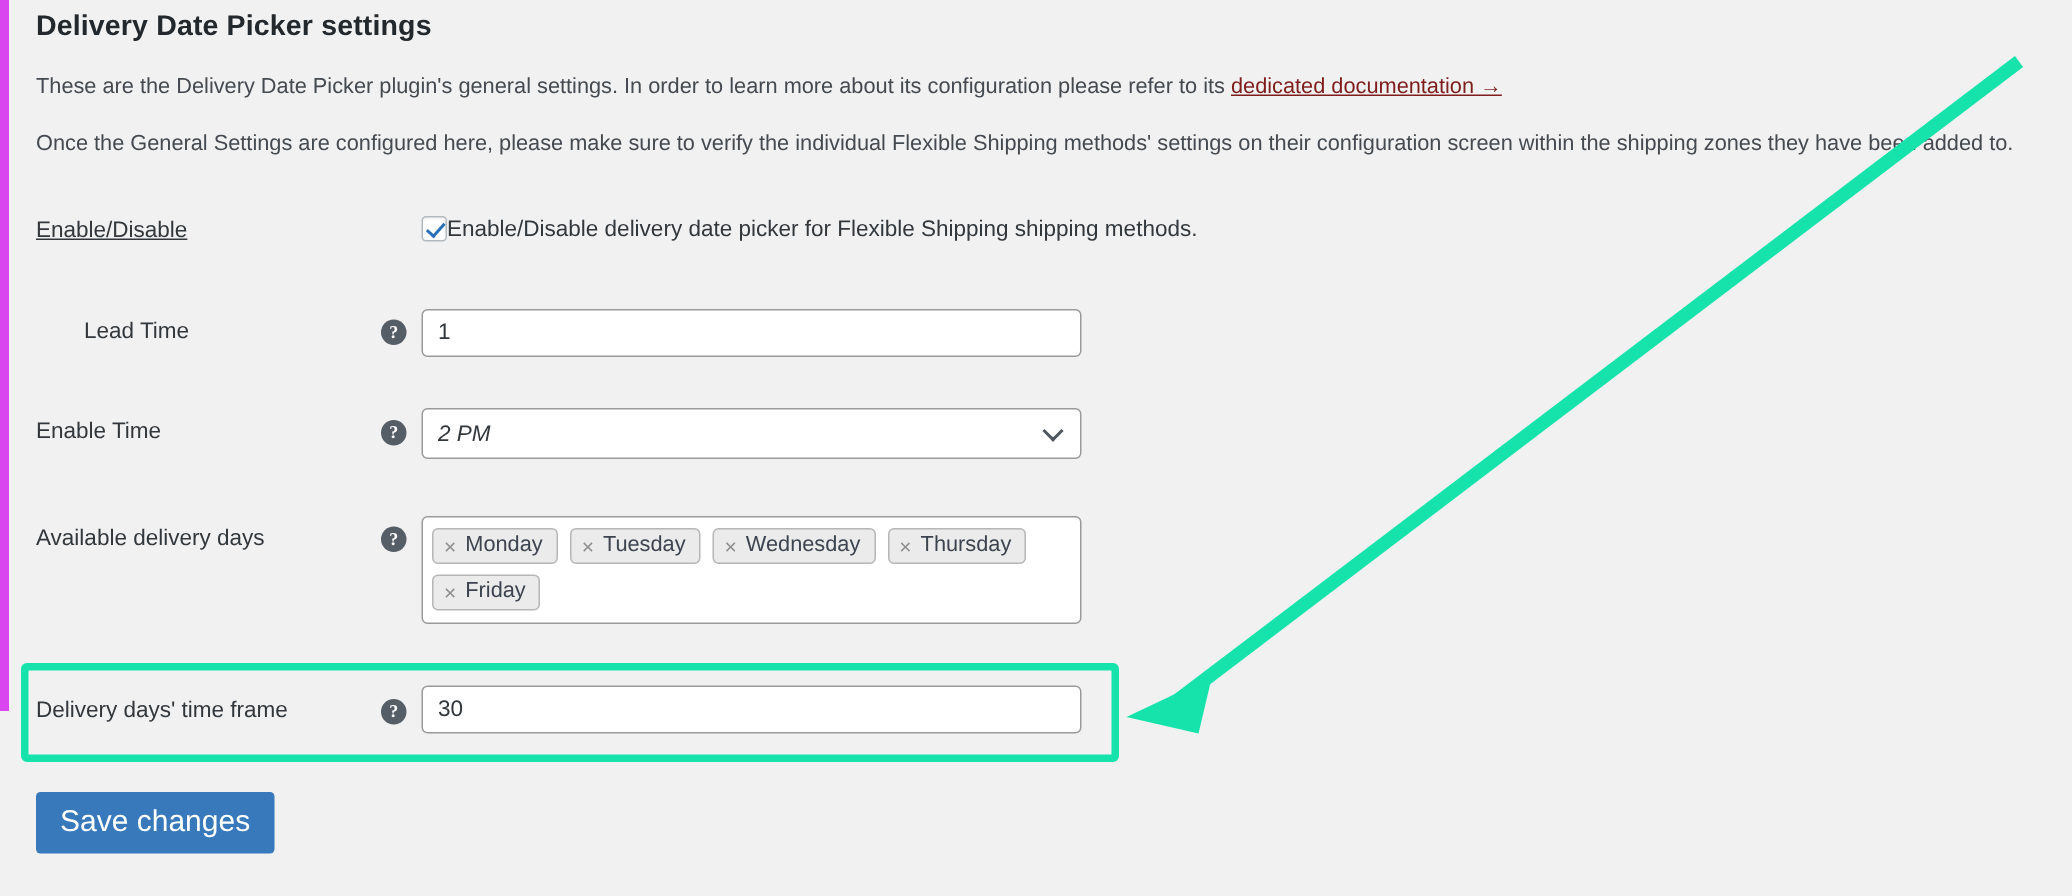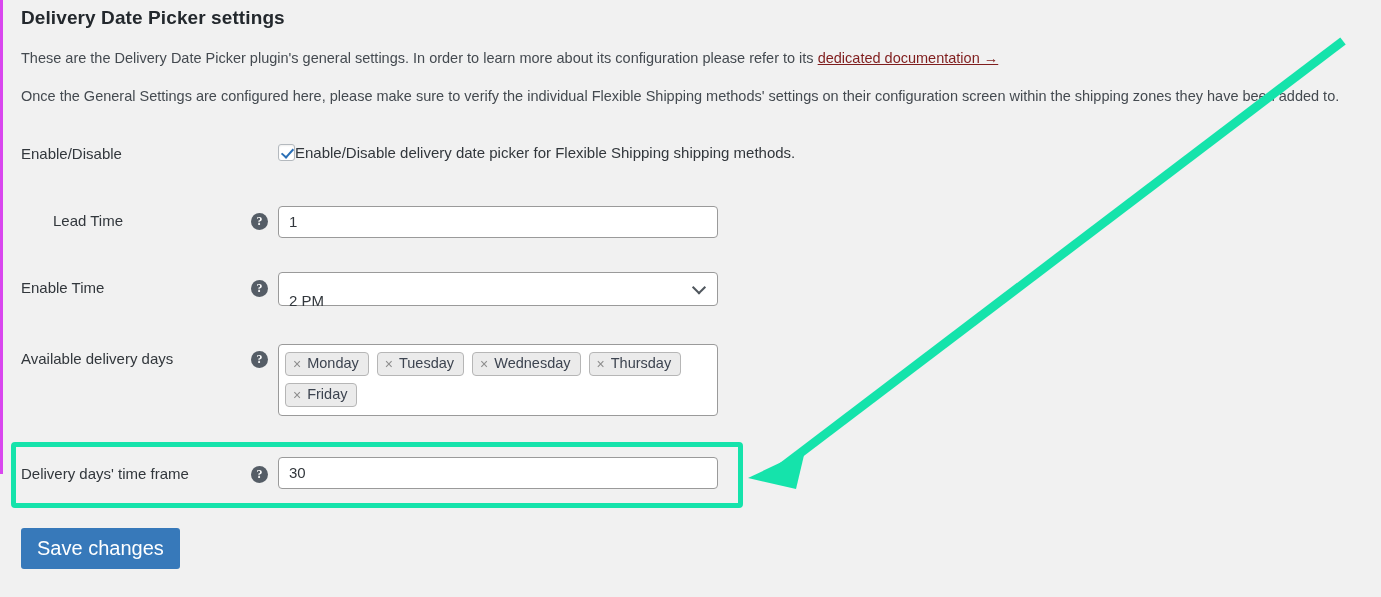--- a/index.html
+++ b/index.html
@@ -13,21 +13,21 @@
     font-family: "Liberation Sans", sans-serif;
     color: #32373c;
     overflow: hidden;
     position: relative;
   }
   .page {
     position: relative;
     width: 1381px;
     height: 474px;
     box-sizing: border-box;
-    border-left: 3px solid #d946ef;
+    border-left: 6px solid #d946ef;
   }
 
   
   .page-title {
     position: absolute;
     left: 18px;
     top: 7px;
     font-size: 19px;
     font-weight: bold;
     color: #23282d;
@@ -135,22 +135,23 @@
     color: #32373c;
   }
   .text-field {
     height: 32px;
     line-height: 30px;
     padding: 0 10px;
   }
   .select-field {
     height: 34px;
     line-height: 32px;
-    padding: 12px 10px;
-    position: absolute;
+    padding: 1px 10px;
+    position: absolute;
+    font-style: italic;
   }
   .chevron {
     position: absolute;
     right: 12px;
     top: 50%;
     transform: translateY(-60%);
     width: 11px;
     height: 11px;
     pointer-events: none;
   }
@@ -250,21 +251,21 @@
 
   <div class="page-title">Delivery Date Picker settings</div>
 
   <div class="intro-1">
     <span>These are the Delivery Date Picker plugin's general settings. In order to learn more about its configuration please refer to its </span><a class="doc-link" href="#">dedicated documentation →</a>
   </div>
 
   <div class="intro-2">Once the General Settings are configured here, please make sure to verify the individual Flexible Shipping methods' settings on their configuration screen within the shipping zones they have been added to.</div>
 
   <div class="row" style="top:145px;">
-    <div class="row-label" style="top:0;">Enable/Disable</div>
+    <div class="row-label" style="top:0;text-decoration:underline;">Enable/Disable</div>
   </div>
   <div class="cb-wrap">
     <span class="cb-box"></span>
     <span class="cb-label">Enable/Disable delivery date picker for Flexible Shipping shipping methods.</span>
   </div>
 
   <div class="row" style="top:212px;">
     <div class="row-label" style="top:0;margin-left:32px;">Lead Time</div>
     <div class="help-icon" style="top:1px;">?</div>
   </div>

